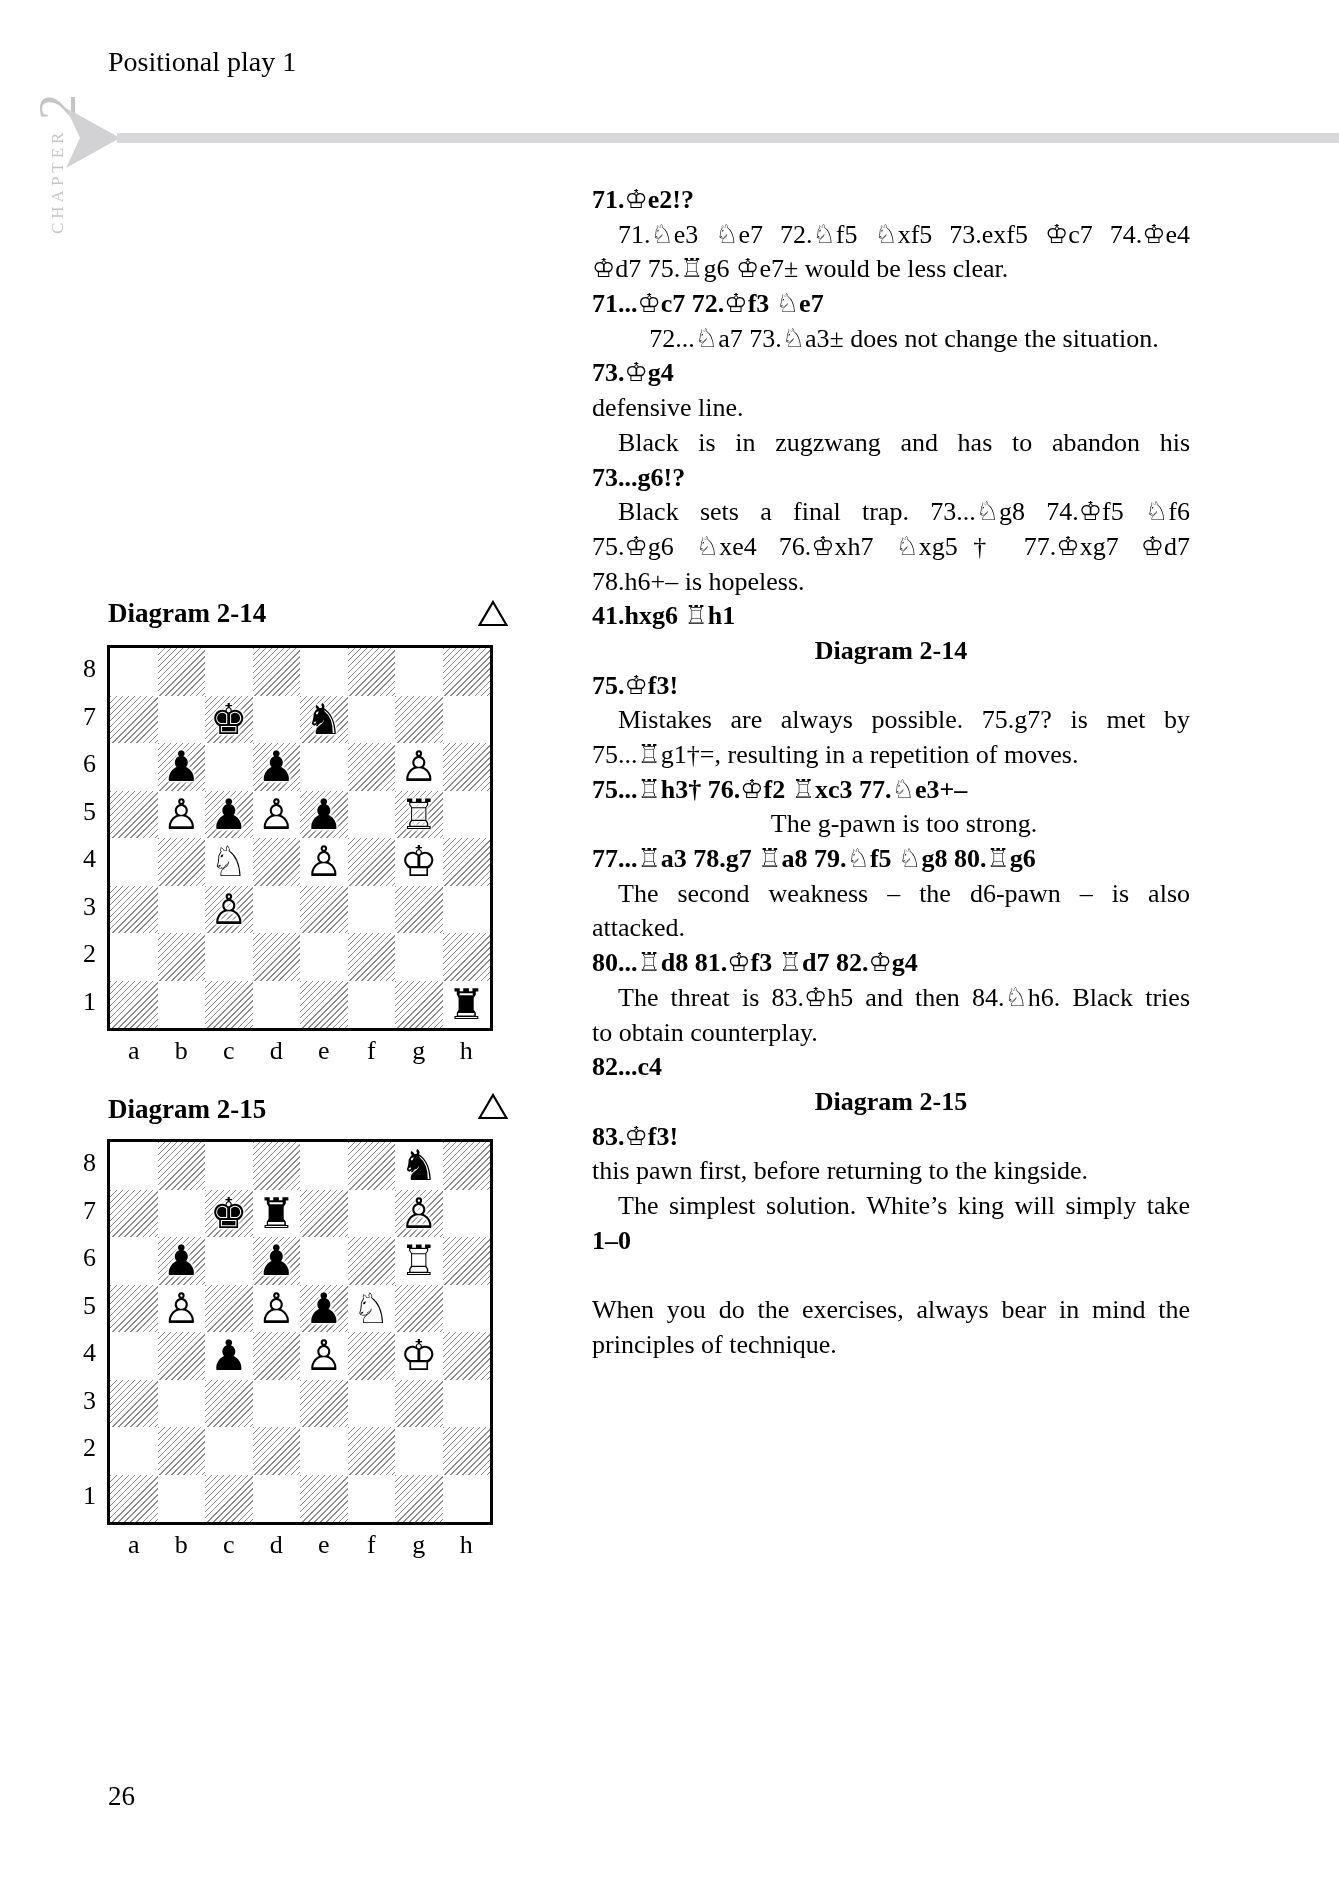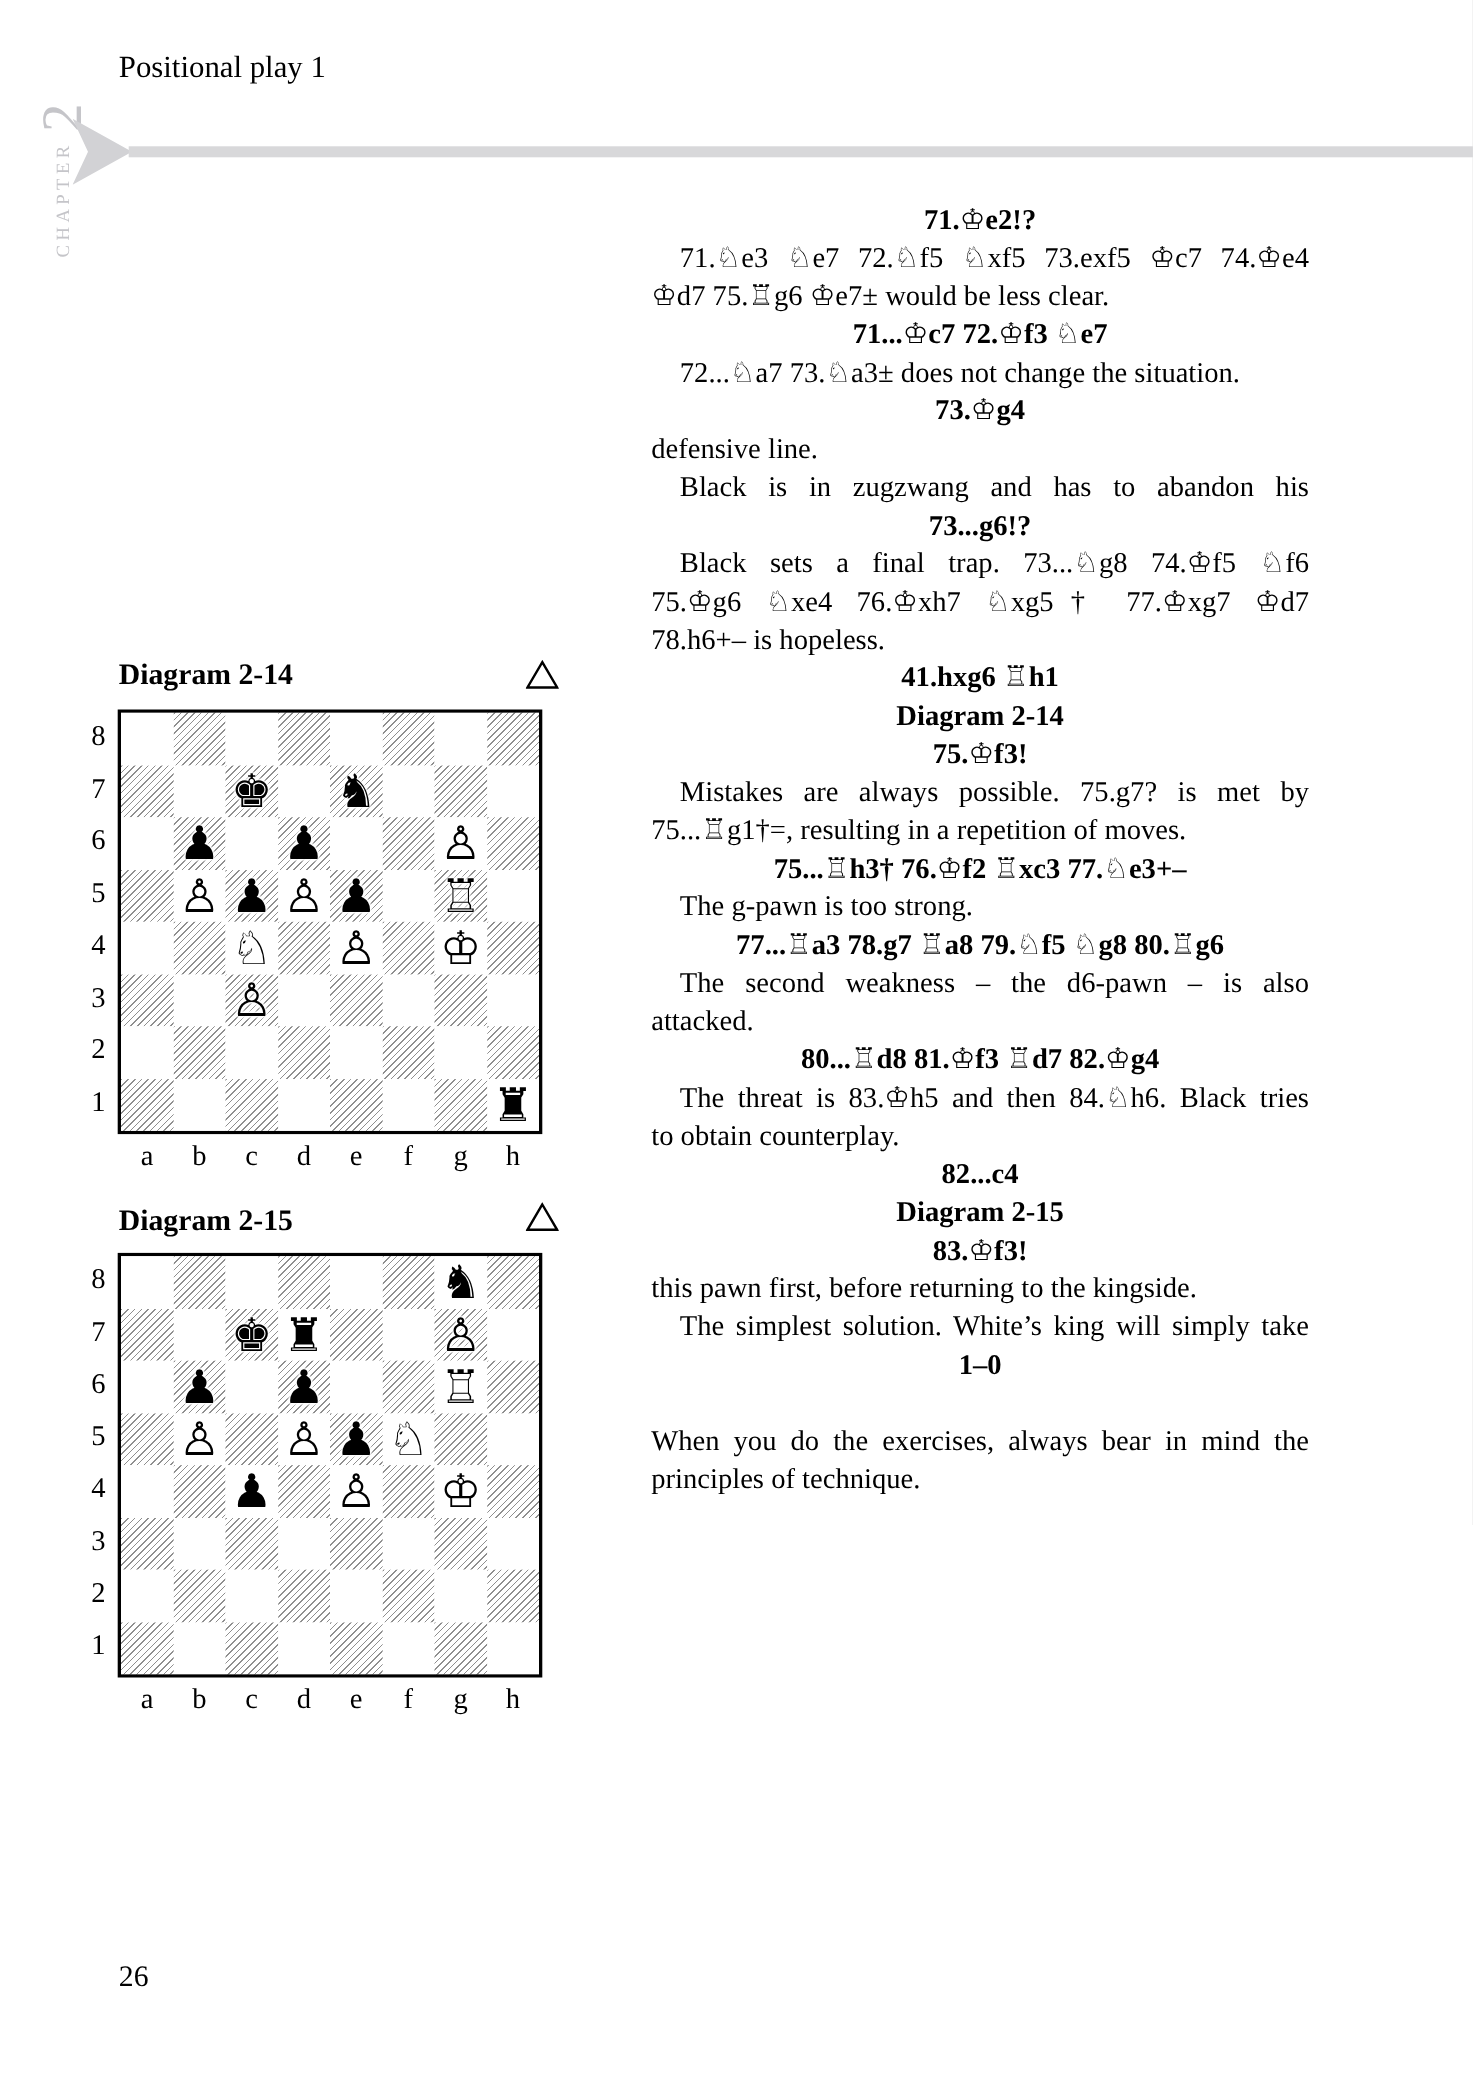--- a/index.html
+++ b/index.html
@@ -30,22 +30,22 @@
     text-align:left; font-size:28px;
   }
   .page-number {
     position:absolute; left:108px; top:1781px; width:1082px;
     text-align:left; font-size:27px;
   }
 
   
   .analysis { position:absolute; left:592px; top:183px; width:598px; }
   .line { height:34.7px; line-height:34.7px; font-size:26px; }
-  .line.move { font-weight:bold;text-align:center; }
-  .line.indent { text-indent:26px; }
+  .line.move { font-weight:bold; }
+  .line.indent { text-indent:26px;text-align:center; }
   .line.fill { text-align:justify; text-align-last:justify; }
   .line.diagram-ref { font-weight:bold; text-align:center; }
   .line.blank { }
 
   
   .diagram-label { position:absolute; left:108px; font-size:27px; font-weight:bold; }
   .to-move { position:absolute; left:478px; }
   .board {
     position:absolute; left:107px; width:380px; height:380px;
     border:3px solid #000; display:grid;

